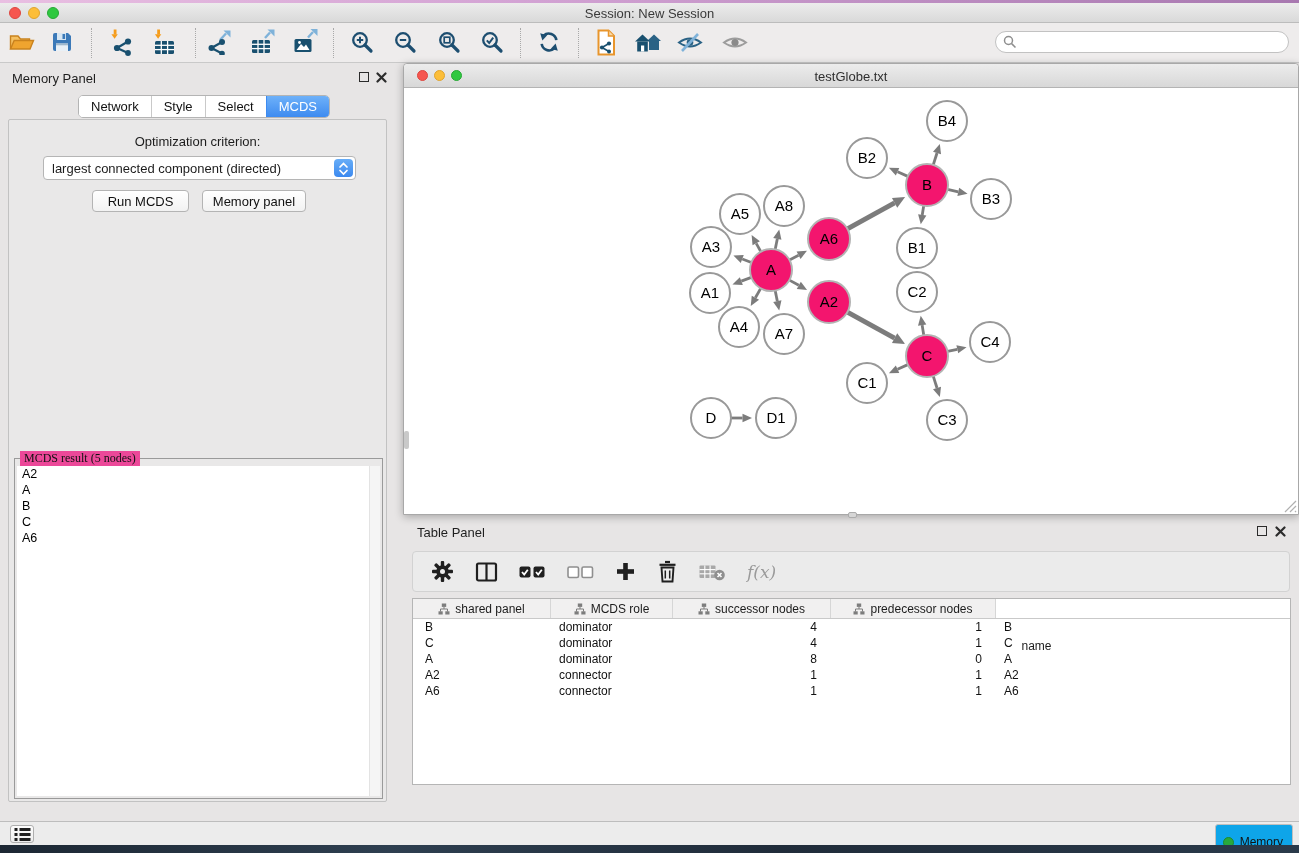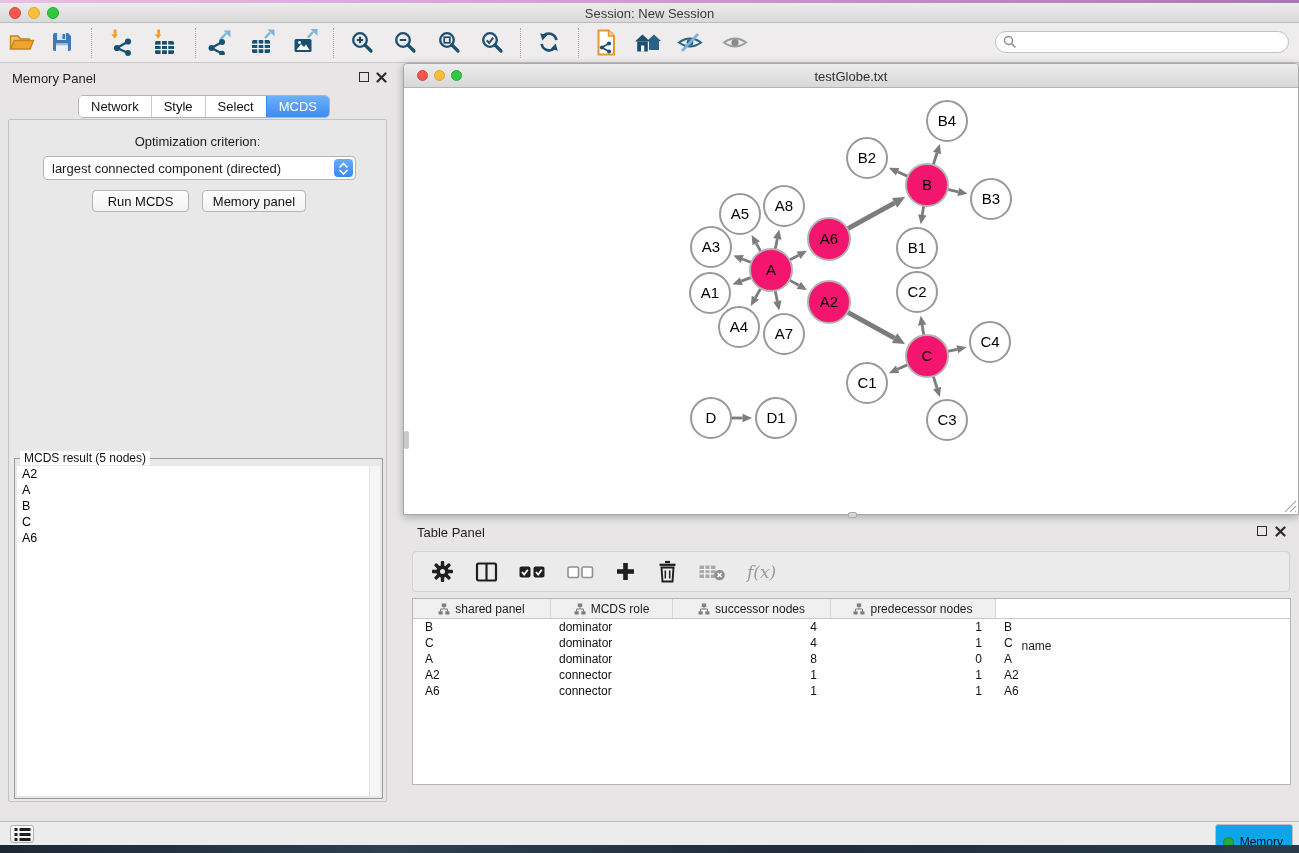--- a/index.html
+++ b/index.html
@@ -51,22 +51,22 @@
     padding-left:8px; cursor:pointer; }
   #criterion .stepper { position:absolute; right:2px; top:2px; width:19px; height:18px; border-radius:4px;
     background:linear-gradient(#67adf7,#3c89ef); display:flex; align-items:center; justify-content:center; }
   .cp-btn { position:absolute; top:190px; height:22px; background:linear-gradient(#ffffff,#f2f2f2);
     border:1px solid #b4b4b4; border-radius:4px; font-size:13px; font-family:"Liberation Sans",sans-serif;
     cursor:pointer; color:#111; }
   #run-btn { left:92px; width:97px; }
   #closepanel-btn { left:202px; width:104px; }
   #mcds-fieldset { position:absolute; left:14px; top:458px; width:369px; height:341px;
     border:1px solid #9a9a9a; }
-  #mcds-legend { position:absolute; left:5px; top:-8px; background:#ffffff; padding:0 4px;
-    font-size:12px; color:#111; }
+  #mcds-legend { position:absolute; left:5px; top:-8px; background:#ec4899; padding:0 4px;
+    font-size:12px; color:#111;font-family:Liberation Serif, serif; }
   #mcds-list { position:absolute; left:2px; top:7px; right:2px; bottom:2px; background:#fff; overflow:hidden; }
   #mcds-scroll { position:absolute; right:0; top:0; width:11px; height:100%; background:#f5f5f5; border-left:1px solid #e3e3e3; }
   .mcds-item { font-size:12.5px; line-height:16px; padding-left:5px; color:#000; }
   
   #net-window { position:absolute; left:403px; top:63px; width:896px; height:452px;
     border:1px solid #a8a8a8; border-radius:4px 4px 0 0; box-shadow:0 2px 8px rgba(0,0,0,.28);
     background:#fff; }
   #net-titlebar { position:absolute; left:0; top:0; width:100%; height:24px;
     background:linear-gradient(#ececec,#d8d8d8); border-bottom:1px solid #b4b4b4; border-radius:4px 4px 0 0; }
   #net-titlebar .tl { top:6px; width:11px; height:11px; }

